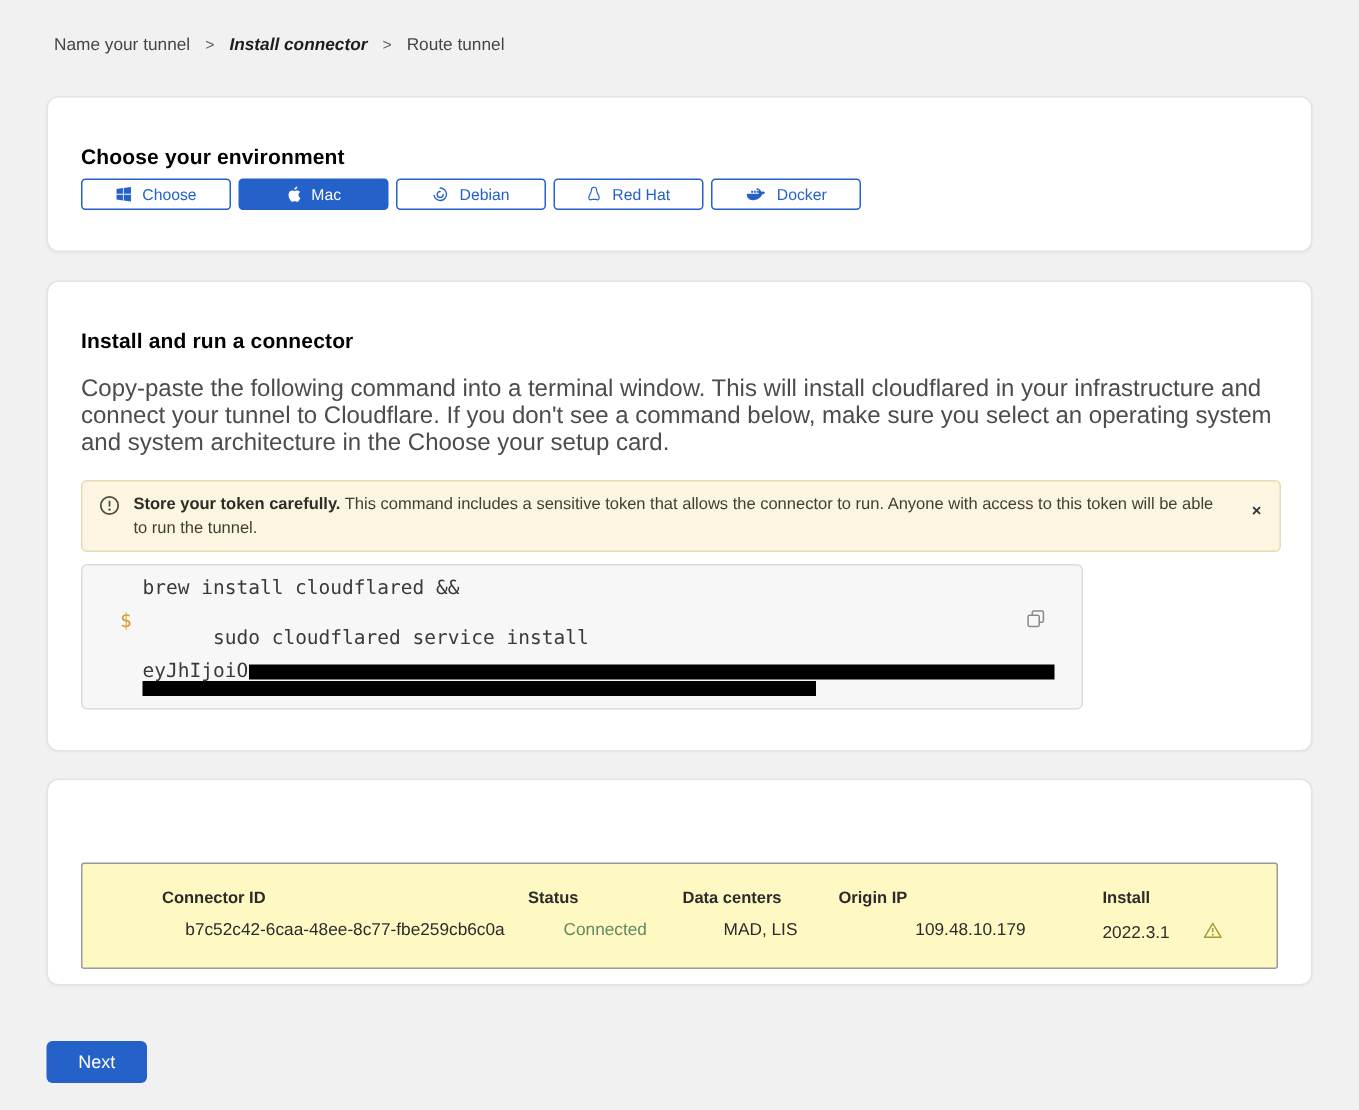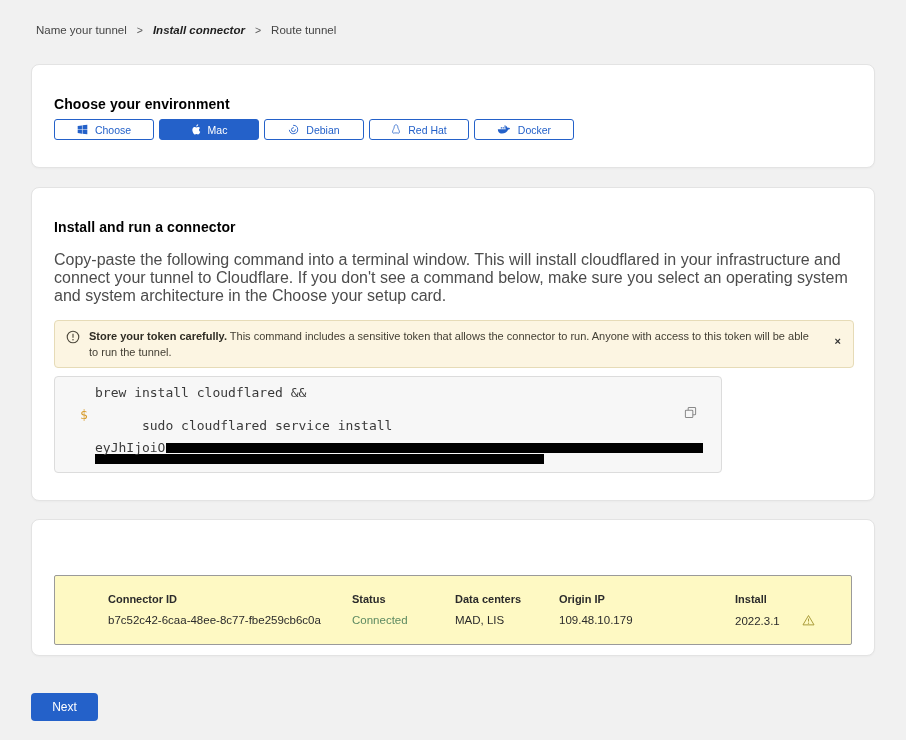--- a/index.html
+++ b/index.html
@@ -88,21 +88,21 @@
 
   
   .conn-table {
     margin-top: 24px;
     border: 1px solid #9a9a9a; border-radius: 2px;
     background: #fef9c3;
     padding: 17px 27px 16px 53px;
   }
   .conn-grid { display: grid; grid-template-columns: 244px 103px 104px 176px 1fr; row-gap: 9px; }
   .th { font-size: 11px; font-weight: bold; color: #2b2b2b; }
-  .td { font-size: 11.5px; color: #2b2b2b; }
+  .td { font-size: 11.5px; color: #2b2b2b; text-align: center; }
   .td.status { color: #5d8a61; }
   .td.version { display: flex; align-items: center; gap: 22px; }
 
   
   .next-btn {
     display: block;
     margin: 37px 0 0 31px;
     min-width: 67px; height: 28px;
     background: #2461c9; color: #fff;
     border: none; border-radius: 4px;

